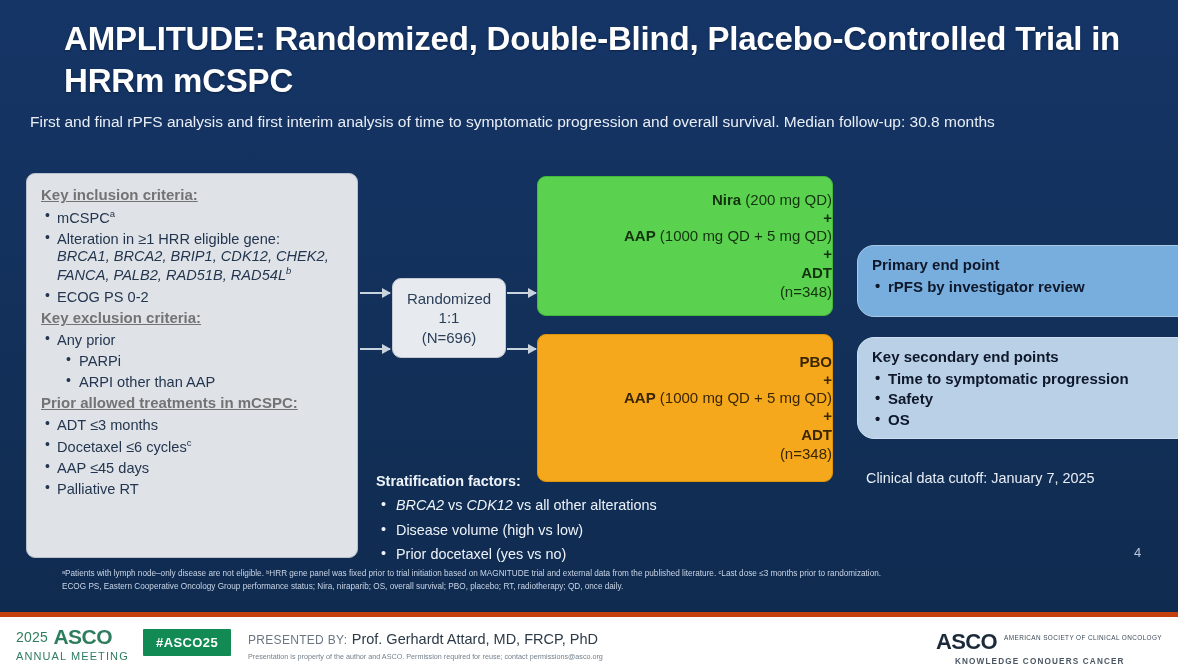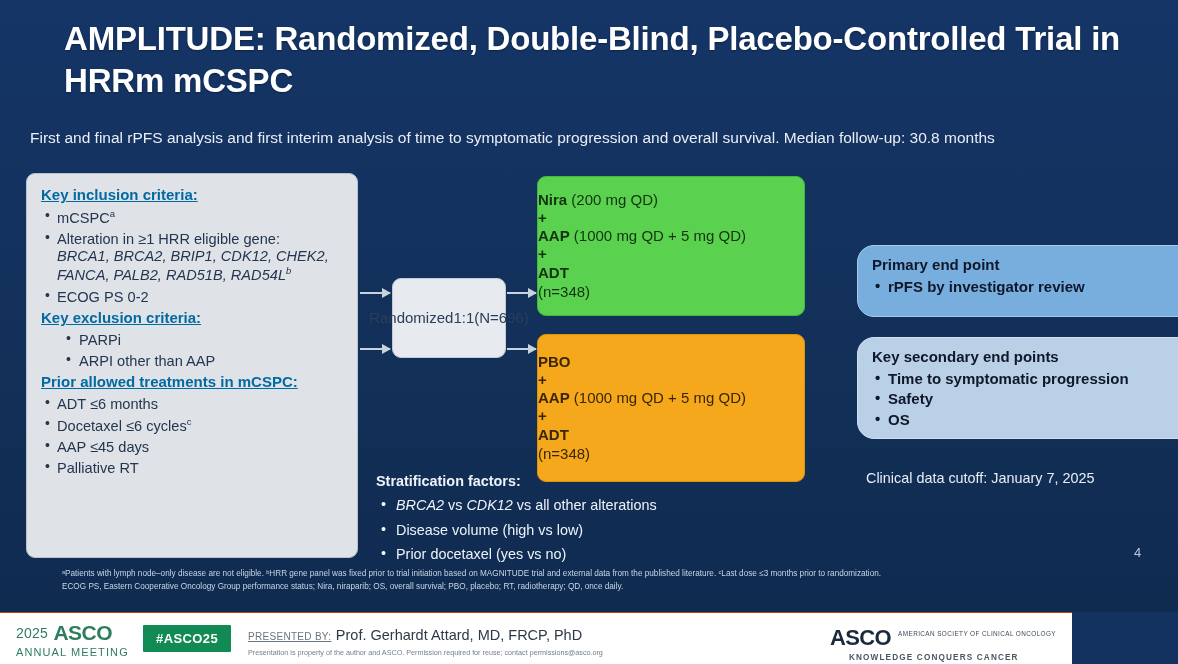--- a/index.html
+++ b/index.html
@@ -18,63 +18,63 @@
 
   
   .title {
     position: absolute; left: 64px; top: 18px; width: 1060px;
     color: #ffffff;
     font-size: 33px; font-weight: bold; line-height: 1.26;
     letter-spacing: -0.2px;
     text-shadow: 0 1px 2px rgba(0,0,0,.35);
   }
   .subtitle {
-    position: absolute; left: 30px; top: 128px; width: 1130px;
+    position: absolute; left: 30px; top: 112px; width: 1130px;
     color: #e9eef6; font-size: 15.5px; line-height: 1.3;
   }
 
   
   .box { position: absolute; border-radius: 9px; }
 
   .criteria-box {
     left: 26px; top: 173px; width: 332px; height: 385px;
     background: #dfe3e8;
     border: 1px solid #b9c2cc;
     padding: 11px 12px 8px 14px;
     color: #24364f;
     font-size: 14.6px;
     line-height: 1.24;
   }
   .crit-head {
     font-weight: bold; text-decoration: underline;
     font-size: 15px; margin-top: 1px; margin-bottom: 2px;
-    color: #0369a1;
+    color: #737373;
   }
   .crit-li { padding-left: 16px; position: relative; margin: 3px 0 3px 0; }
   .crit-li::before {
     content: "•"; position: absolute; left: 4px; top: -1px; font-size: 14px;
   }
   .crit-li.sub { padding-left: 38px; }
   .crit-li.sub::before { left: 25px; }
   .genes { font-style: italic; display: block; padding-left: 0px; line-height: 1.22; }
   sup { font-size: 9.5px; vertical-align: super; }
 
   
   .rand-box {
     left: 392px; top: 278px; width: 114px; height: 80px;
     background: #e7eaee; border: 1px solid #c2c9d2;
     color: #2b3e58; font-size: 15px; line-height: 1.28;
-    display: flex; 
+    display: flex; flex-direction: column;
     align-items: center; justify-content: center; text-align: center;
   }
 
   
   .arm {
-    width: 268px; text-align: center;
-    display: flex; flex-direction: column; align-items: flex-start; justify-content: center;
+    width: 296px; text-align: center;
+    display: flex; flex-direction: column; align-items: flex-end; justify-content: center;
     line-height: 1.33; font-size: 15px;
   }
   .arm-green {
     left: 537px; top: 176px; height: 140px;
     background: #5bd24f; border: 1px solid #43b93a; color: #13330f;
   }
   .arm-orange {
     left: 537px; top: 334px; height: 148px;
     background: #f5a81c; border: 1px solid #dd9408; color: #3a2603;
   }
@@ -129,44 +129,44 @@
   }
 
   
   .footnotes {
     position: absolute; left: 62px; top: 568px; width: 1060px;
     color: #c8d5e6; font-size: 8.2px; line-height: 1.55;
   }
 
   
   .bottombar {
-    position: absolute; left: 0; top: 612px; width: 1072px; height: 52px;
+    position: absolute; left: 0; top: 612px; width: 1178px; height: 52px;
     background: #ffffff;
-    border-top: 1px solid #c2410c;
+    border-top: 5px solid #c2410c;
   }
   .asco-meeting {
     position: absolute; left: 16px; top: 9px;
     color: #2f7d5f; line-height: 1.0;
   }
   .asco-meeting .row1 { font-size: 19px; letter-spacing: .2px; }
   .asco-meeting .row1 .yr { font-size: 14px; vertical-align: 2px; }
   .asco-meeting .row1 .mark { font-weight: bold; font-size: 21px; letter-spacing: -.5px; }
   .asco-meeting .row2 { font-size: 11px; letter-spacing: 1.1px; margin-top: 4px; }
 
   .hashtag {
     position: absolute; left: 143px; top: 12px;
     background: #128a54; color: #ffffff;
     font-size: 13px; font-weight: bold; letter-spacing: .4px;
     padding: 6px 13px; border-radius: 1px;
   }
   .presented {
     position: absolute; left: 248px; top: 13px;
     color: #3b4753;
   }
-  .presented .lbl { font-size: 10px; letter-spacing: .3px; color: #6a7682; text-decoration: underline; }
+  .presented .lbl { font-size: 12px; letter-spacing: .3px; color: #6a7682; }
   .presented .name { font-size: 14.5px; color: #2c3views; color:#2d3a47; }
   .presented .perm { font-size: 7.2px; color: #737f8b; margin-top: 4px; }
 
   .asco-right {
     position: absolute; right: 16px; top: 14px;
     text-align: left; color: #1b2a3a;
   }
   .asco-right .top { display: flex; align-items: flex-start; gap: 7px; }
   .asco-right .mark { font-size: 22px; font-weight: bold; letter-spacing: -.6px; line-height: 1; }
   .asco-right .soc { font-size: 6.4px; line-height: 1.35; letter-spacing: .4px; color: #3d4a58; padding-top: 3px; }
@@ -186,25 +186,26 @@
   <div class="box criteria-box">
     <div class="crit-head">Key inclusion criteria:</div>
     <div class="crit-li">mCSPC<sup>a</sup></div>
     <div class="crit-li">
       <span>Alteration in ≥1 HRR eligible gene:</span>
       <span class="genes">BRCA1, BRCA2, BRIP1, CDK12, CHEK2, FANCA, PALB2, RAD51B, RAD54L<sup>b</sup></span>
     </div>
     <div class="crit-li">ECOG PS 0-2</div>
 
     <div class="crit-head">Key exclusion criteria:</div>
+    <div class="crit-li">Any prior</div>
     <div class="crit-li sub">PARPi</div>
     <div class="crit-li sub">ARPI other than AAP</div>
 
     <div class="crit-head">Prior allowed treatments in mCSPC:</div>
-    <div class="crit-li">ADT ≤6 months</div>
+    <div class="crit-li">ADT ≤3 months</div>
     <div class="crit-li">Docetaxel ≤6 cycles<sup>c</sup></div>
     <div class="crit-li">AAP ≤45 days</div>
     <div class="crit-li">Palliative RT</div>
   </div>
 
   <div class="arrow" style="left:360px; top:292px; width:30px;"></div>
   <div class="arrow" style="left:360px; top:348px; width:30px;"></div>
 
   <div class="box rand-box">
     <div>Randomized</div>

